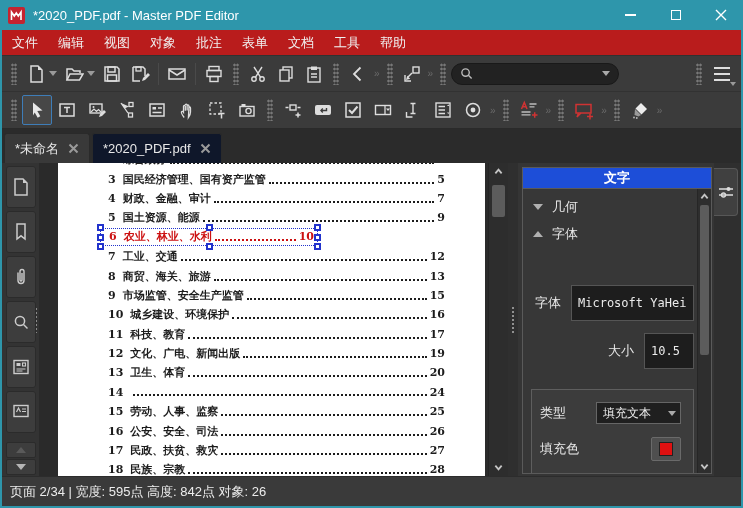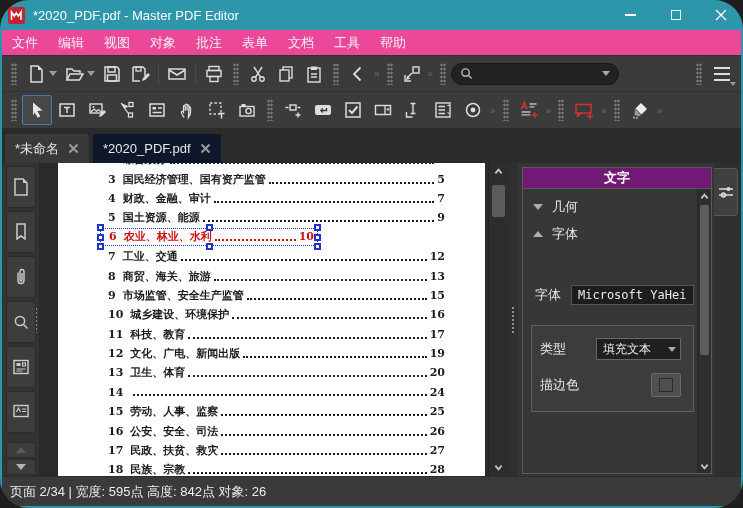--- a/index.html
+++ b/index.html
@@ -1,31 +1,31 @@
 <!DOCTYPE html>
 <html><head>
 <meta charset="utf-8">
 <style>
   * { margin:0; padding:0; box-sizing:border-box; }
   html,body { background:#1e1e1e; }
   body { font-family:"Liberation Sans", sans-serif; }
-  .window { width:743px; height:508px; display:flex; flex-direction:column; background:#3b3b3b; overflow:hidden; position:relative;border-radius:29px; }
+  .window { width:743px; height:508px; display:flex; flex-direction:column; background:#3b3b3b; overflow:hidden; position:relative; }
 
   
   .titlebar { height:30px; background:#2e96ab; display:flex; align-items:center; padding-left:8px; flex:none; }
   .app-logo { width:17px; height:17px; background:#c42430; border-radius:2px; display:flex; align-items:center; justify-content:center; flex:none; }
   .title-text { color:#ffffff; font-size:13px; margin-left:8px; flex:1; white-space:nowrap; overflow:hidden; }
   .win-controls { display:flex; height:100%; flex:none; }
   .win-btn { width:45px; height:100%; display:flex; align-items:center; justify-content:center; }
   .glyph-min { width:11px; height:2px; background:#fff; }
   .glyph-max { width:10px; height:10px; border:1.5px solid #fff; }
 
   
   .body-wrap { flex:1; border:2px solid #2e96ab; border-top:none; display:flex; flex-direction:column; min-height:0; }
-  .menubar { height:26px; background:#ec4899; display:flex; align-items:center; flex:none; border-bottom:1px solid #313131; }
+  .menubar { height:26px; background:#b91c1c; display:flex; align-items:center; flex:none; border-bottom:1px solid #313131; }
   .menu-item { color:#f0f0f0; font-size:13px; padding:0 10px; line-height:25px; cursor:default; }
 
   
   .toolbar { background:#3b3b3b; display:flex; align-items:center; flex:none; }
   .toolbar1 { height:36px; border-bottom:1px solid #323232; padding:0 4px; }
   .toolbar2 { height:37px; border-bottom:1px solid #2a2a2a; padding:0 4px; }
   .grip { width:6px; height:22px; margin:0 5px; background-image:radial-gradient(#787878 1px, transparent 1.2px); background-size:3px 4px; flex:none; }
   .tsep { width:1px; height:22px; background:#2c2c2c; border-right:1px solid #4a4a4a; margin:0 4px; flex:none; }
   .tbtn { width:28px; height:28px; background:transparent; border:1px solid transparent; display:flex; align-items:center; justify-content:center; flex:none; padding:0; }
   .tbtn svg { display:block; }
@@ -80,29 +80,29 @@
   .sc-thumb { position:absolute; left:3px; right:3px; background:#5c5c5c; border-radius:2px; }
   .doc-thumb { top:22px; height:32px; }
   .chev { width:9px; height:9px; fill:none; stroke:#c5c5c5; stroke-width:2; }
 
   
   .splitter { width:10px; flex:none; background:#2f2f2f; position:relative; }
   .split-grip { position:absolute; left:3px; top:50%; transform:translateY(-50%); width:4px; height:28px; background-image:radial-gradient(#909090 0.9px, transparent 1.1px); background-size:4px 4px; }
 
   
   .rightpanel { width:196px; flex:none; background:#353535; display:flex; flex-direction:column; padding:4px 2px 2px 4px; }
-  .panel-header { height:22px; background:#701a75; border:1px solid #5a5a5a; color:#ffffff; font-size:13px; font-weight:bold; display:flex; align-items:center; justify-content:center; flex:none; }
+  .panel-header { height:22px; background:#1d4ed8; border:1px solid #5a5a5a; color:#ffffff; font-size:13px; font-weight:bold; display:flex; align-items:center; justify-content:center; flex:none; }
   .panel-body { flex:1; border:1px solid #5a5a5a; border-top:none; background:#373737; position:relative; overflow:hidden; padding-right:15px; }
   .section-row { display:flex; align-items:center; padding:9px 0 0 10px; color:#e8e8e8; font-size:13px; }
   .tri-sec-down { width:0; height:0; border-left:5px solid transparent; border-right:5px solid transparent; border-top:6px solid #b0b0b0; margin-right:9px; }
   .tri-sec-up { width:0; height:0; border-left:5px solid transparent; border-right:5px solid transparent; border-bottom:6px solid #b0b0b0; margin-right:9px; }
   .field-row { display:flex; align-items:center; margin:0 2px 0 12px; color:#e8e8e8; font-size:13px; }
   .font-row { margin-top:42px; }
   .size-row { margin-top:12px; justify-content:flex-end; }
-  .panel-input { background:#1d1d1d; border:1px solid #555; color:#eaeaea; font-size:12px; height:20px; padding:0 6px; font-family:"DejaVu Sans Mono","Liberation Mono",monospace; }
+  .panel-input { background:#1d1d1d; border:1px solid #555; color:#eaeaea; font-size:12px; height:36px; padding:0 6px; font-family:"DejaVu Sans Mono","Liberation Mono",monospace; }
   .font-input { flex:1; margin-left:10px; min-width:0; }
   .size-input { width:50px; margin-left:10px; text-align:left; }
   .groupbox { margin:20px 2px 0 8px; border:1px solid #5e5e5e; background:#3c3c3c; padding:12px 12px 14px 8px; }
   .g-row { display:flex; align-items:center; color:#e8e8e8; font-size:13px; margin-bottom:13px; }
   .g-row:last-child { margin-bottom:0; }
   .g-label { width:56px; flex:none; }
   .type-box { flex:1; height:22px; background:#1f1f1f; border:1px solid #666; color:#eee; font-size:12px; display:flex; align-items:center; padding:0 6px; position:relative; }
   .type-caret { position:absolute; right:4px; width:0; height:0; border-left:4px solid transparent; border-right:4px solid transparent; border-top:5px solid #aaa; }
   .swatch-btn { margin-left:auto; width:30px; height:24px; background:#4f4f4f; border:1px solid #6a6a6a; border-radius:2px; display:flex; align-items:center; justify-content:center; }
   .swatch-inner { width:14px; height:14px; border:1px solid #222; }
@@ -644,27 +644,37 @@
           </div>
           <div class="section-row">
             <div class="tri-sec-up"></div>
             <span>字体</span>
           </div>
 
           <div class="field-row font-row">
             <span>字体</span>
             <input class="panel-input font-input" type="text" value="Microsoft YaHei" style="">
           </div>
+          <div class="field-row size-row">
+            <span>大小</span>
+            <input class="panel-input size-input" type="text" value="10.5" style="">
+          </div>
 
           <div class="groupbox">
             <div class="g-row">
               <span class="g-label">类型</span>
               <div class="type-box">
                 <span>填充文本</span>
                 <div class="type-caret"></div>
+              </div>
+            </div>
+            <div class="g-row">
+              <span class="g-label">填充色</span>
+              <div class="swatch-btn">
+                <div class="swatch-inner" style="background: rgb(224, 17, 17);"></div>
               </div>
             </div>
             <div class="g-row">
               <span class="g-label">描边色</span>
               <div class="swatch-btn">
                 <div class="swatch-inner stroke-inner"></div>
               </div>
             </div>
 
           </div>

